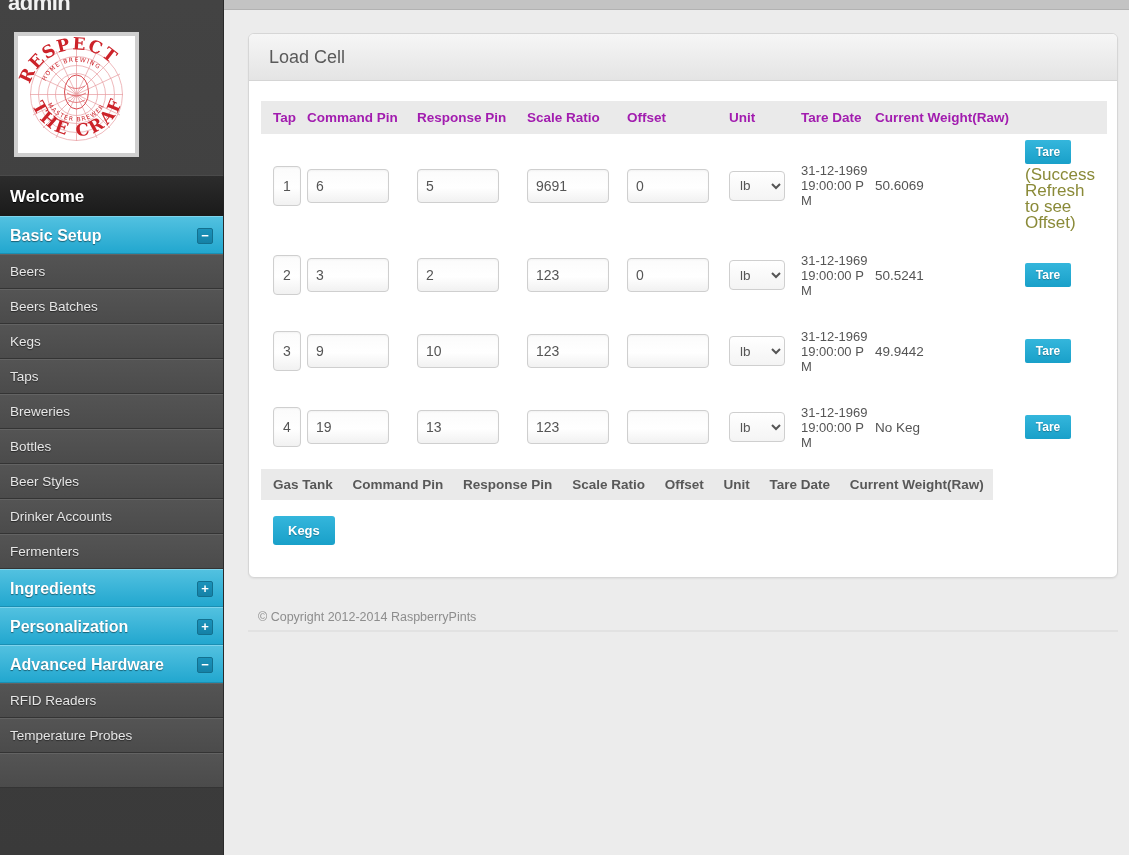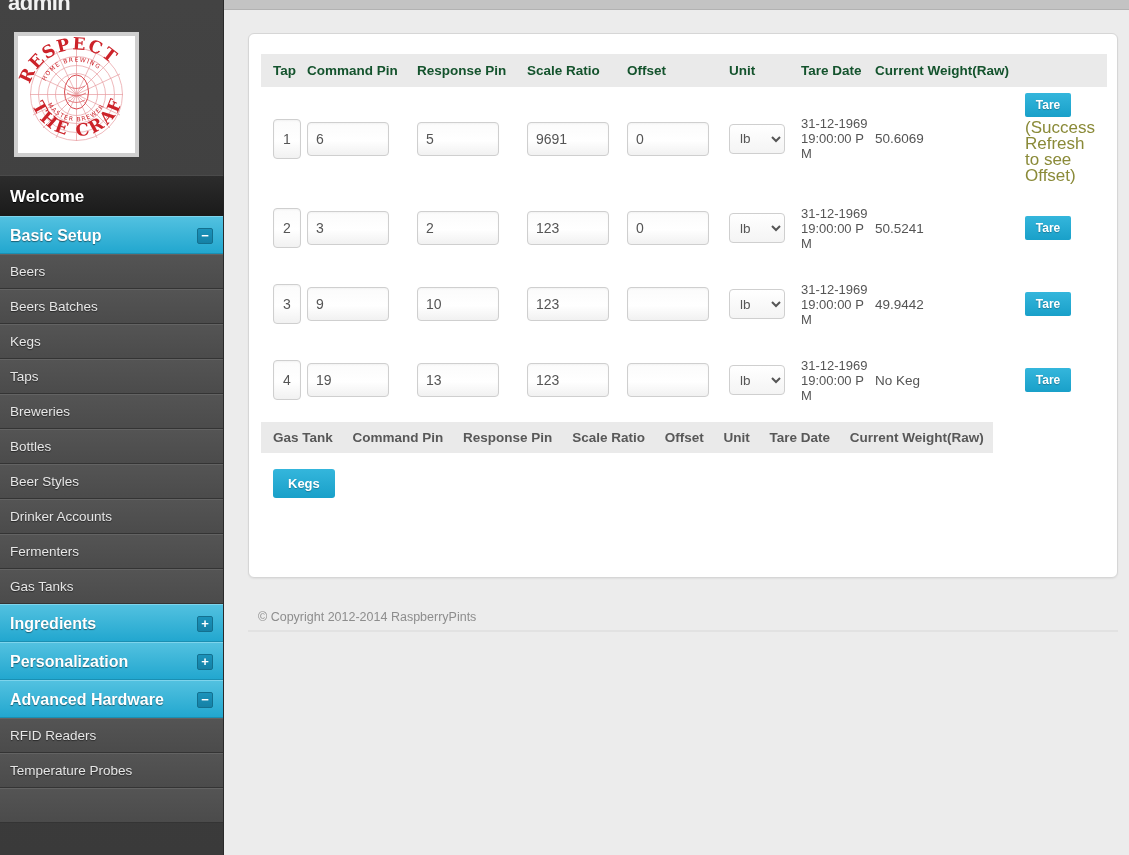--- a/index.html
+++ b/index.html
@@ -127,21 +127,21 @@
     color: #5a5a5a;
     font-size: 18px;
     line-height: 47px;
     padding-left: 20px;
   }
   #panel-body { padding: 20px 12px 0 12px; }
 
   table.grid { width: 846px; border-collapse: collapse; }
   table.grid thead th {
     background: #eaeaea;
-    color: #14532d;
+    color: #a21caf;
     font-size: 13.5px;
     font-weight: bold;
     text-align: left;
     padding: 8px 0 8px 0;
     height: 33px;
     white-space: nowrap;
   }
   table.grid thead th:first-child { padding-left: 12px; }
   table.grid tbody td {
     padding: 6px 0;
@@ -314,21 +314,20 @@
   </div>
   <div class="nav-item"><span>Beers</span></div>
   <div class="nav-item"><span>Beers Batches</span></div>
   <div class="nav-item"><span>Kegs</span></div>
   <div class="nav-item"><span>Taps</span></div>
   <div class="nav-item"><span>Breweries</span></div>
   <div class="nav-item"><span>Bottles</span></div>
   <div class="nav-item"><span>Beer Styles</span></div>
   <div class="nav-item"><span>Drinker Accounts</span></div>
   <div class="nav-item"><span>Fermenters</span></div>
-  <div class="nav-item"><span>Gas Tanks</span></div>
 
   <div class="nav-group">
     <span>Ingredients</span>
     <span class="toggle">+</span>
   </div>
 
   <div class="nav-group">
     <span>Personalization</span>
     <span class="toggle">+</span>
   </div>
@@ -338,20 +337,23 @@
     <span class="toggle">−</span>
   </div>
   <div class="nav-item"><span>RFID Readers</span></div>
   <div class="nav-item"><span>Temperature Probes</span></div>
   <div class="nav-item"></div>
 </div>
 
 <div id="main">
 
   <div id="panel">
+    <div id="panel-head">
+      <div id="panel-title">Load Cell</div>
+    </div>
 
     <div id="panel-body">
       <table class="grid">
         <thead>
           <tr>
             <th class="c-tap">Tap</th>
             <th class="c-cmd">Command Pin</th>
             <th class="c-resp">Response Pin</th>
             <th class="c-scale">Scale Ratio</th>
             <th class="c-offset">Offset</th>

